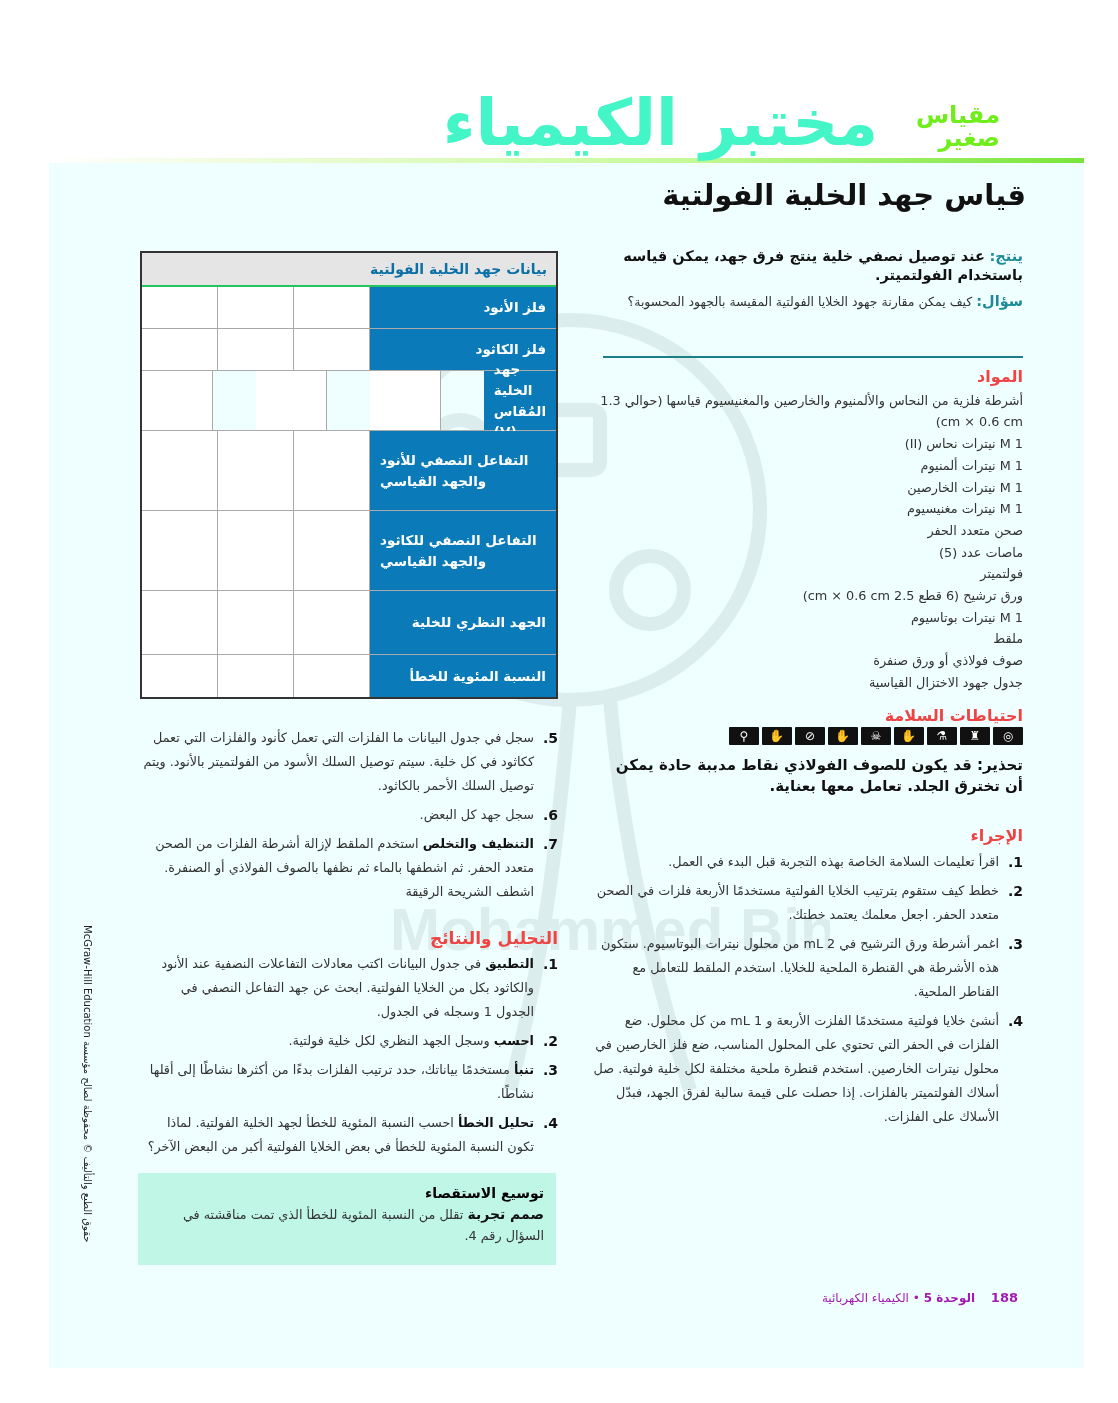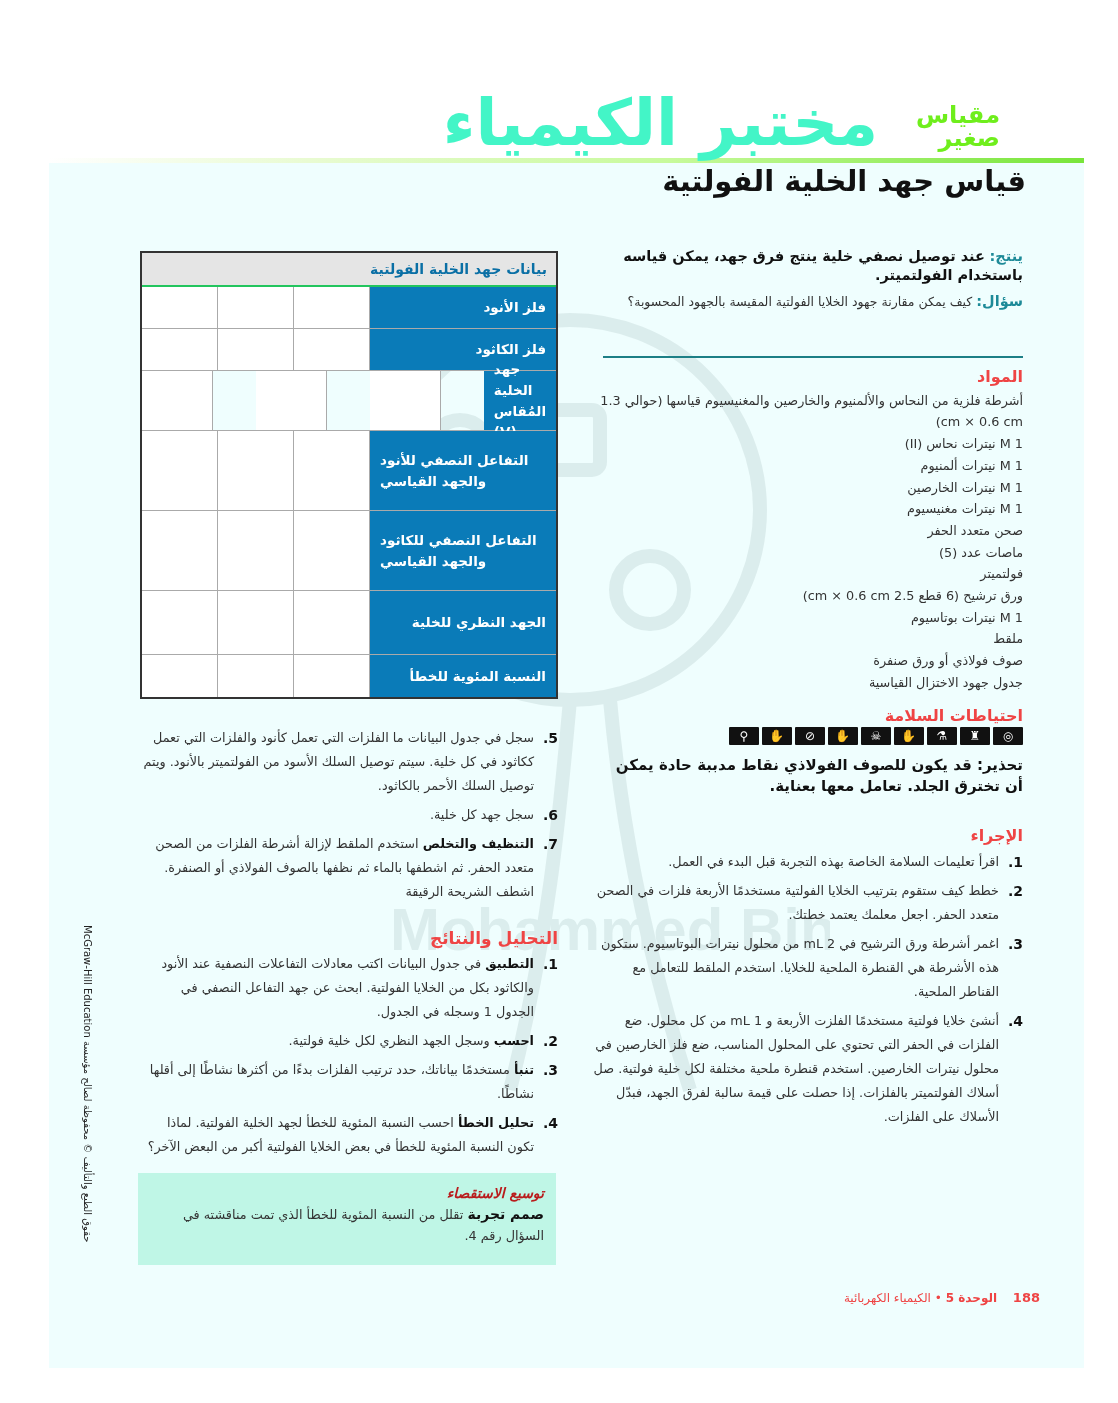--- a/index.html
+++ b/index.html
@@ -7,21 +7,21 @@
   body { position: relative; font-family: "DejaVu Sans", sans-serif; color: #222; }
 
   .page-bg { position: absolute; left: 49px; top: 163px; width: 1035px; height: 1205px; background: #effefe; }
   .header-line { position: absolute; left: 49px; top: 158px; width: 1035px; height: 5px;
     background: linear-gradient(to right, #ffffff 0%, #e9fbd2 25%, #c7fa9b 60%, #78e53a 100%); }
 
   .title-main { position: absolute; right: 240px; top: 88px; font-family: "DejaVu Sans", sans-serif; font-weight: bold;
     font-size: 64px; color: #43f5c7; direction: rtl; white-space: nowrap; line-height: 1.1; letter-spacing: 2px; }
   .title-tag { position: absolute; right: 118px; top: 104px; font-weight: bold; font-size: 24px; color: #6fee1c;
     direction: rtl; text-align: right; line-height: 0.95; }
-  .lab-title { position: absolute; right: 92px; top: 164px; font-size: 29px; font-weight: bold; color: #111; direction: rtl; white-space: nowrap; }
+  .lab-title { position: absolute; right: 92px; top: 178px; font-size: 29px; font-weight: bold; color: #111; direction: rtl; white-space: nowrap; }
 
   .watermark { position: absolute; left: 310px; top: 290px; width: 520px; height: 820px; opacity: 0.14; pointer-events: none; }
 
   .col-right { position: absolute; right: 95px; width: 430px; direction: rtl; text-align: right; }
   .col-left { position: absolute; left: 140px; width: 418px; direction: rtl; text-align: right; }
 
   .bg-block { top: 247px; font-size: 14.5px; line-height: 19px; }
   .bg-block .lbl { color: #1d8a98; font-weight: bold; }
   .bg-block .bold { font-weight: bold; color: #111; }
   .bg-block p { margin-bottom: 6px; }
@@ -47,27 +47,27 @@
   .trow:last-child { border-bottom: none; }
   .tcell { width: 76px; border-right: 1px solid #aaa; background: #fff; }
   .tlabel { flex: 1; background: #0a7bb8; color: #fff; font-weight: bold; font-size: 13.5px; direction: rtl; text-align: left;
     padding: 6px 10px; line-height: 21px; display: flex; align-items: center; }
 
   .steps-left { top: 726px; font-size: 12.8px; line-height: 24px; color: #333; }
   .analysis { top: 926px; font-size: 12.8px; line-height: 24px; color: #333; }
   .b { font-weight: bold; color: #111; }
   .ext-box { position: absolute; left: 138px; top: 1173px; width: 418px; height: 92px; background: #bff6e6; direction: rtl; text-align: right;
     padding: 10px 12px; font-size: 12.8px; line-height: 21px; color: #333; }
-  .ext-title { color: #b91c1c; font-weight: bold; font-size: 14px; font-style: italic; }
+  .ext-title { color: #000000; font-weight: bold; font-size: 14px; }
 
   .side-copyright { position: absolute; left: 78px; top: 925px; width: 15px; height: 320px; }
   .side-copyright span { position: absolute; left: 0; top: 0; transform-origin: left top; transform: translate(15px, 0) rotate(90deg);
     white-space: nowrap; font-size: 10px; color: #222; width: 320px; display: block; direction: rtl; text-align: left; }
 
-  .footer { position: absolute; right: 78px; top: 1290px; direction: rtl; font-size: 12px; color: #ef4444; white-space: nowrap; }
+  .footer { position: absolute; right: 100px; top: 1290px; direction: rtl; font-size: 12px; color: #a21caf; white-space: nowrap; }
   .footer .pg { font-weight: bold; margin-left: 12px; font-size: 13px; }
   .footer .unit { font-weight: bold; }
 </style>
 </head>
 <body>
 
 <div class="header-line"></div>
 <div class="page-bg"></div>
 
 <svg class="watermark" viewBox="0 0 520 820">
@@ -208,21 +208,21 @@
     </div>
 </div>
 
 <div class="col-left steps-left" id="procedure-list-left">
     <div class="ol-item">
       <span class="ol-num">5.</span>
       <span class="ol-text"><span>سجل في جدول البيانات ما الفلزات التي تعمل كأنود والفلزات التي تعمل ككاثود في كل خلية. سيتم توصيل السلك الأسود من الفولتميتر بالأنود. ويتم توصيل السلك الأحمر بالكاثود.</span></span>
     </div>
     <div class="ol-item">
       <span class="ol-num">6.</span>
-      <span class="ol-text"><span>سجل جهد كل خلية.</span></span>
+      <span class="ol-text"><span>سجل جهد كل البعض.</span></span>
     </div>
     <div class="ol-item">
       <span class="ol-num">7.</span>
       <span class="ol-text"><span class="b">التنظيف والتخلص</span> <span>استخدم الملقط لإزالة أشرطة الفلزات من الصحن متعدد الحفر. ثم اشطفها بالماء ثم نظفها بالصوف الفولاذي أو الصنفرة. اشطف الشريحة الرقيقة</span></span>
     </div>
   </div>
 
 <div class="col-left analysis">
   <div class="sec-head" style="font-size:17px">التحليل والنتائج</div>
   <div id="analysis-list">

